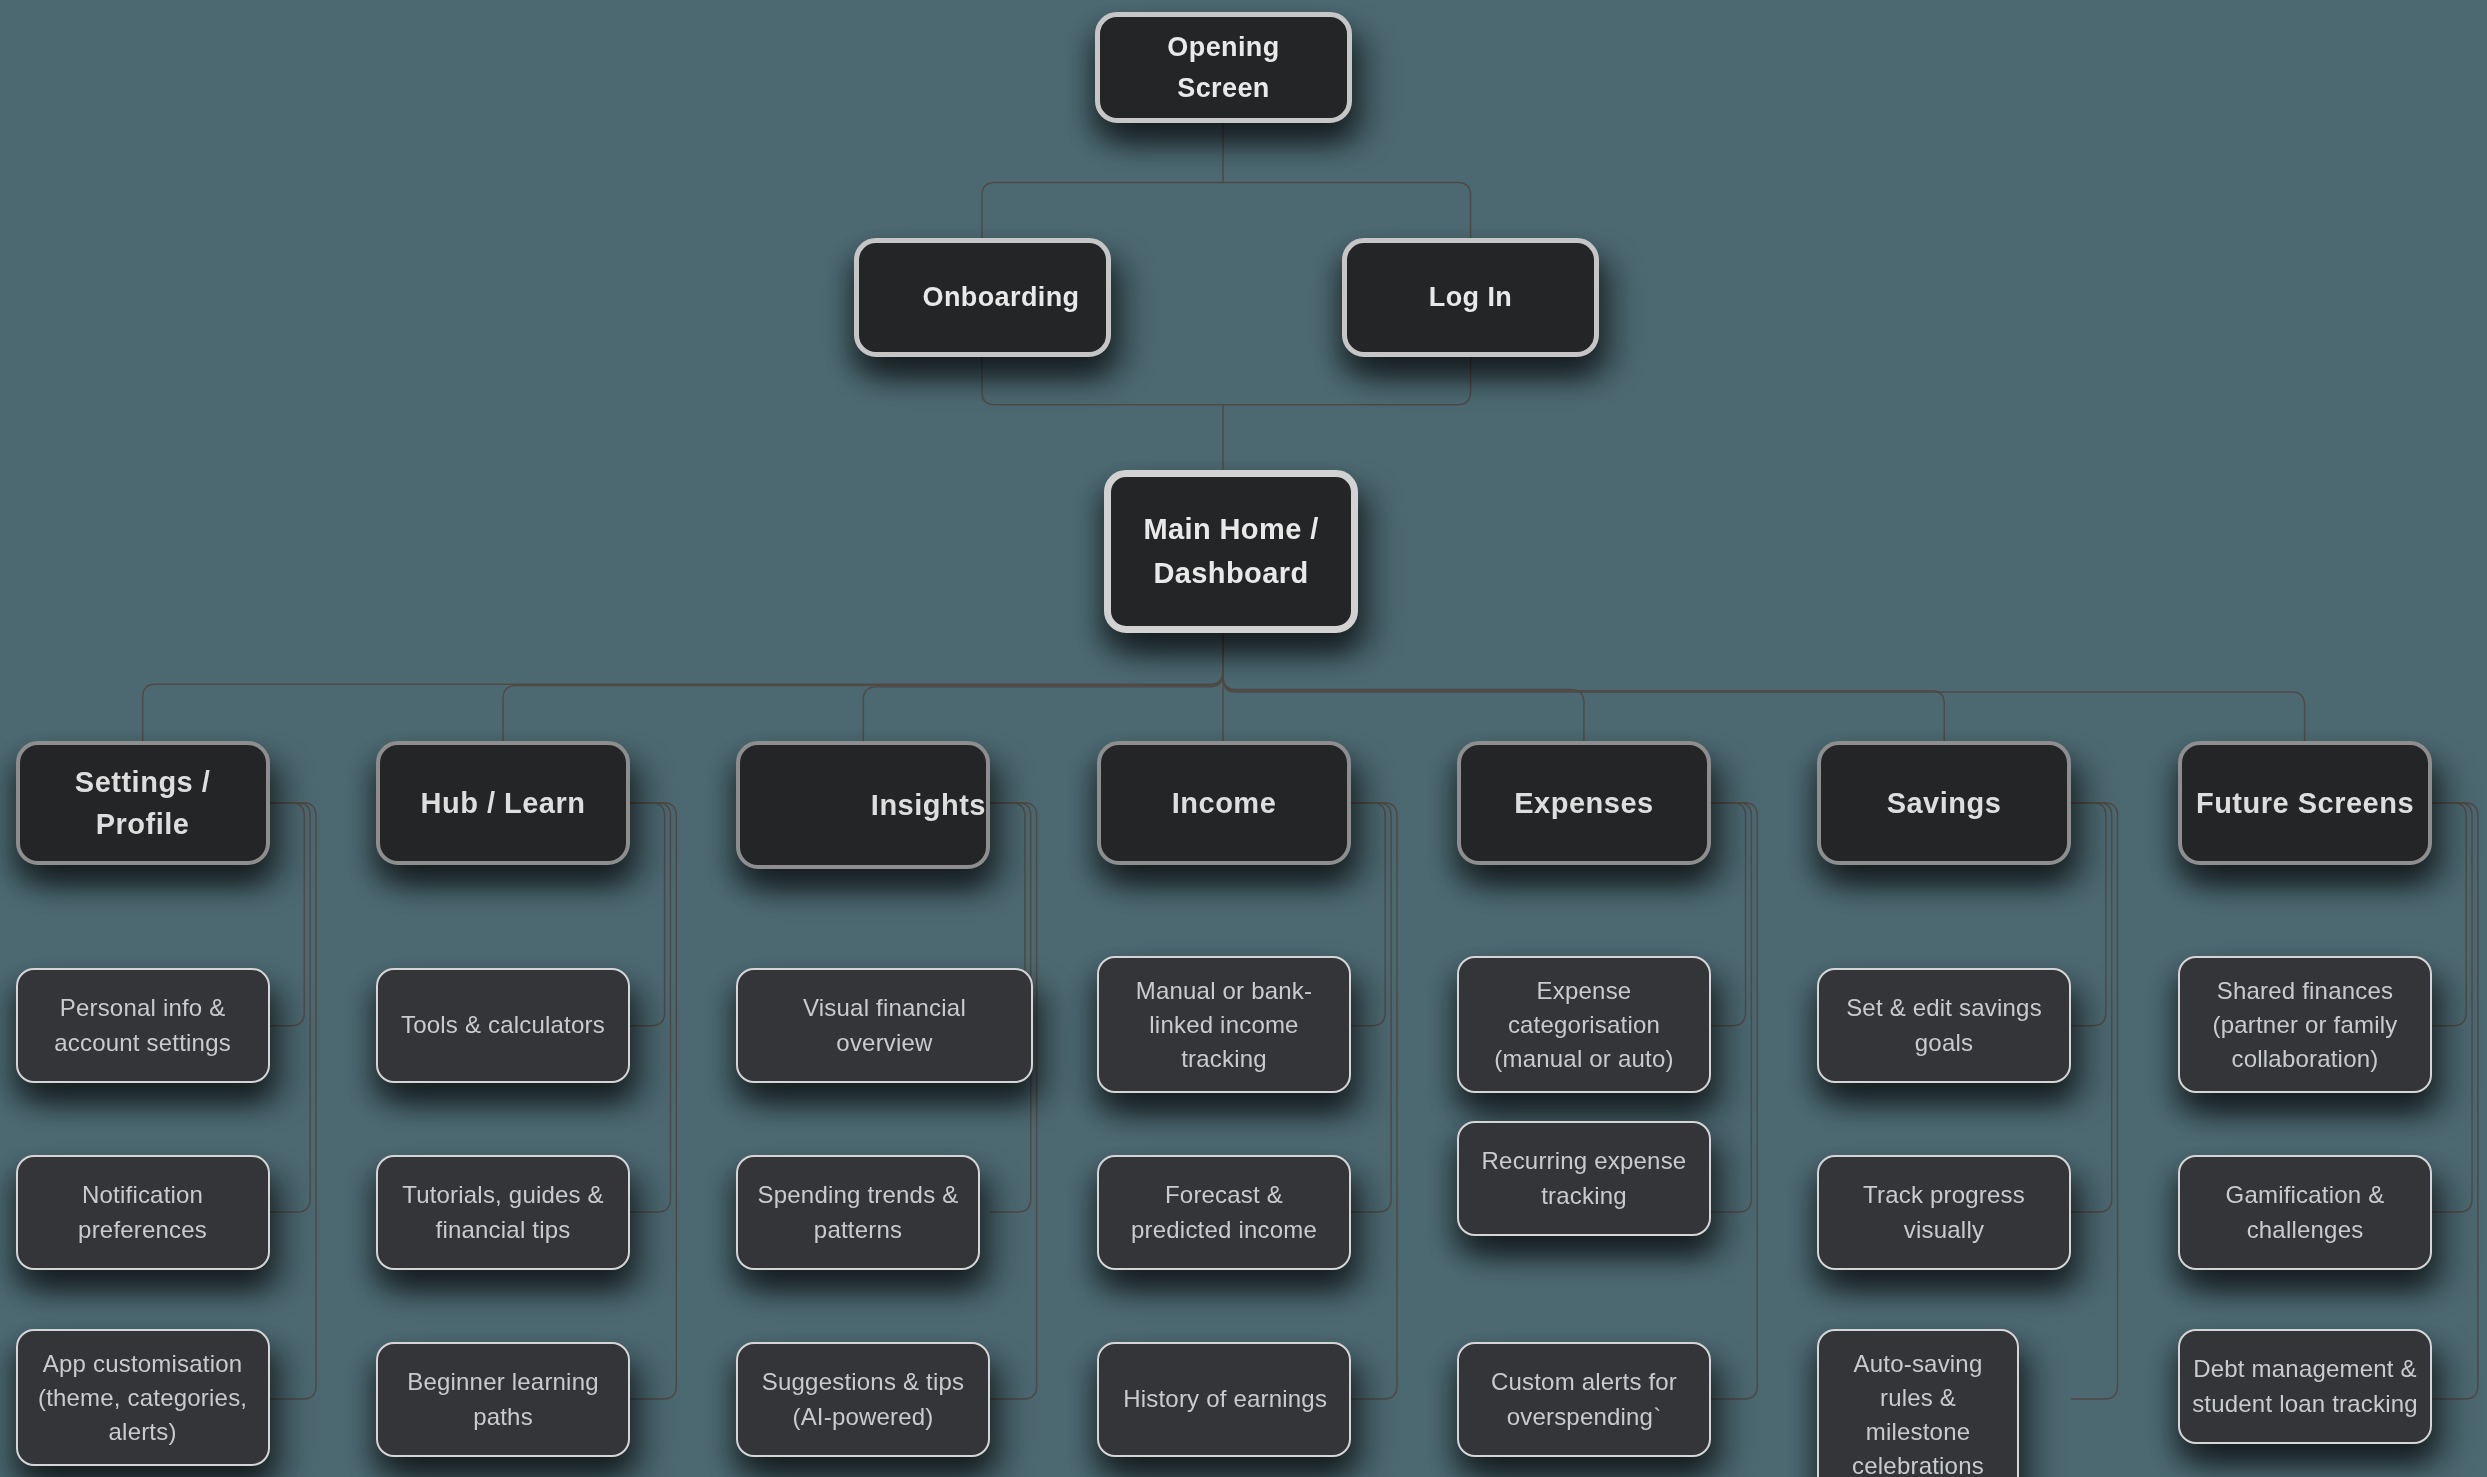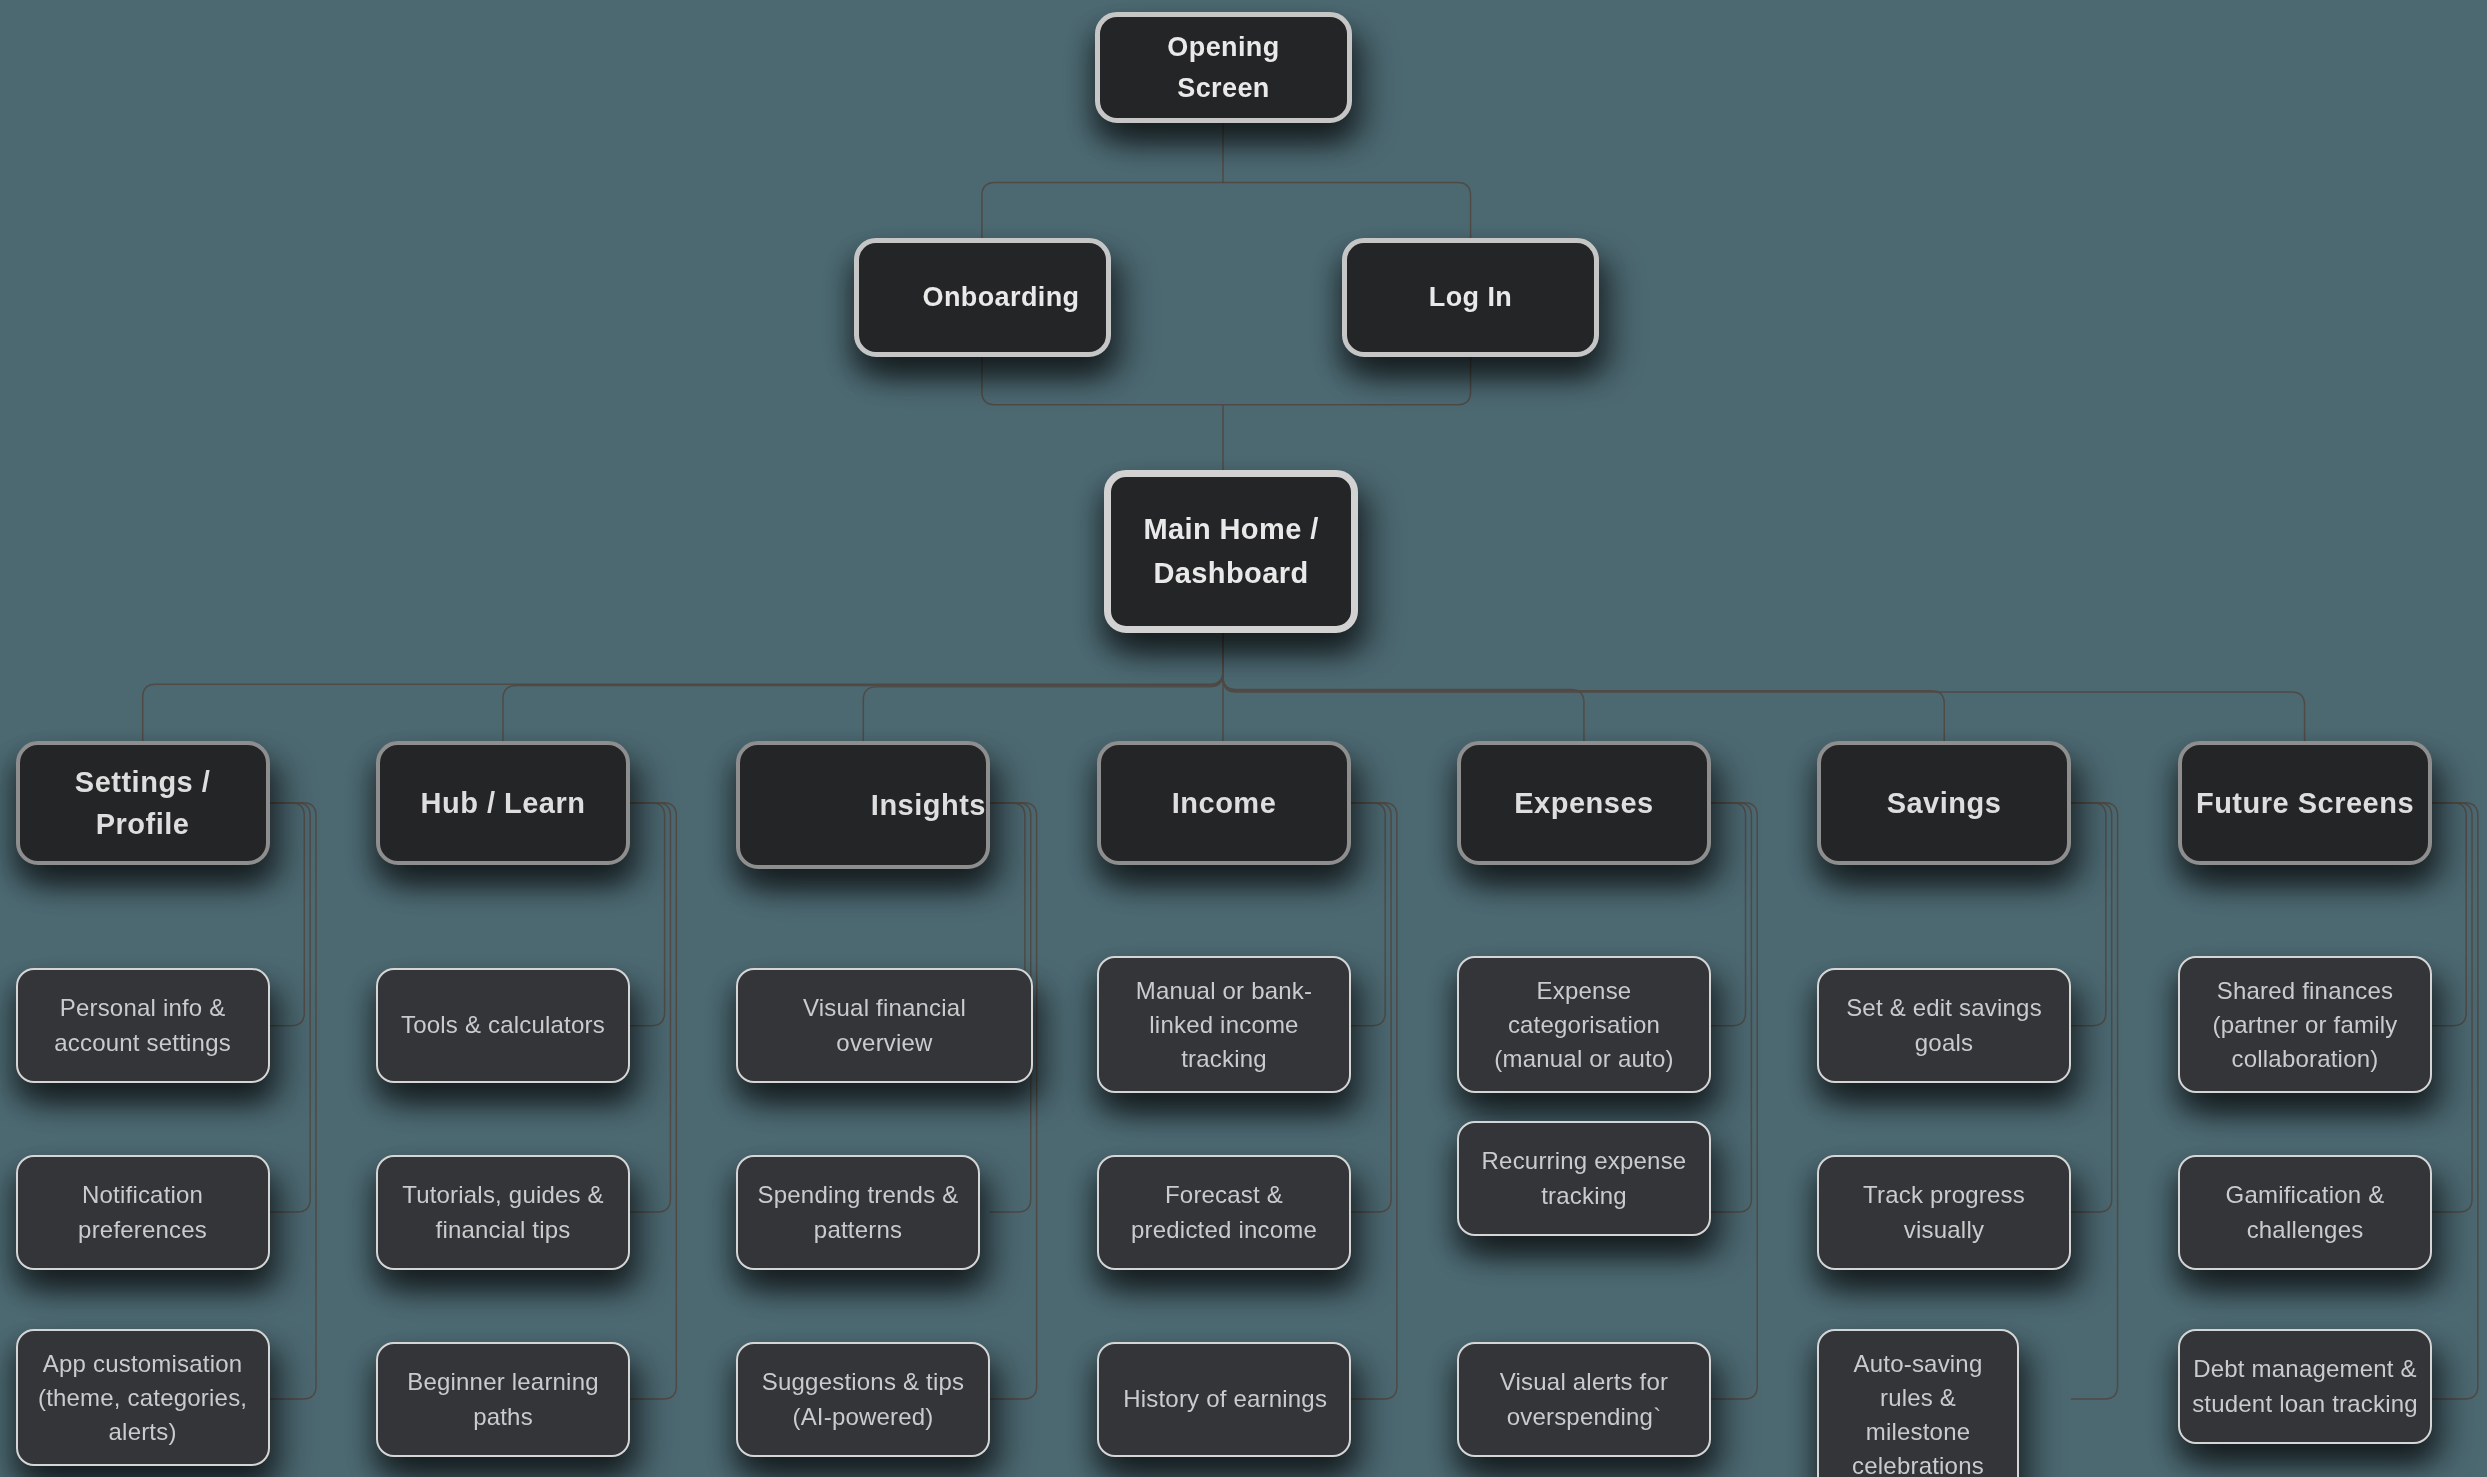--- a/index.html
+++ b/index.html
@@ -157,21 +157,21 @@
       <div class="node child" style="left: 1457px; top: 956px; width: 254px;">
         <span class="lbl">Expense
 categorisation
 (manual or auto)</span>
       </div>
       <div class="node child" style="left: 1457px; top: 1121px; width: 254px;">
         <span class="lbl">Recurring expense
 tracking</span>
       </div>
       <div class="node child" style="left: 1457px; top: 1342px; width: 254px;">
-        <span class="lbl">Visual alerts for
+        <span class="lbl">Custom alerts for
 overspending`</span>
       </div>
       <div class="node header" style="left: 1817px; top: 741px; width: 254px; height: 124px;">
         <span class="lbl">Savings</span>
       </div>
       <div class="node child" style="left: 1817px; top: 968px; width: 254px;">
         <span class="lbl">Set &amp; edit savings
 goals</span>
       </div>
       <div class="node child" style="left: 1817px; top: 1155px; width: 254px;">

